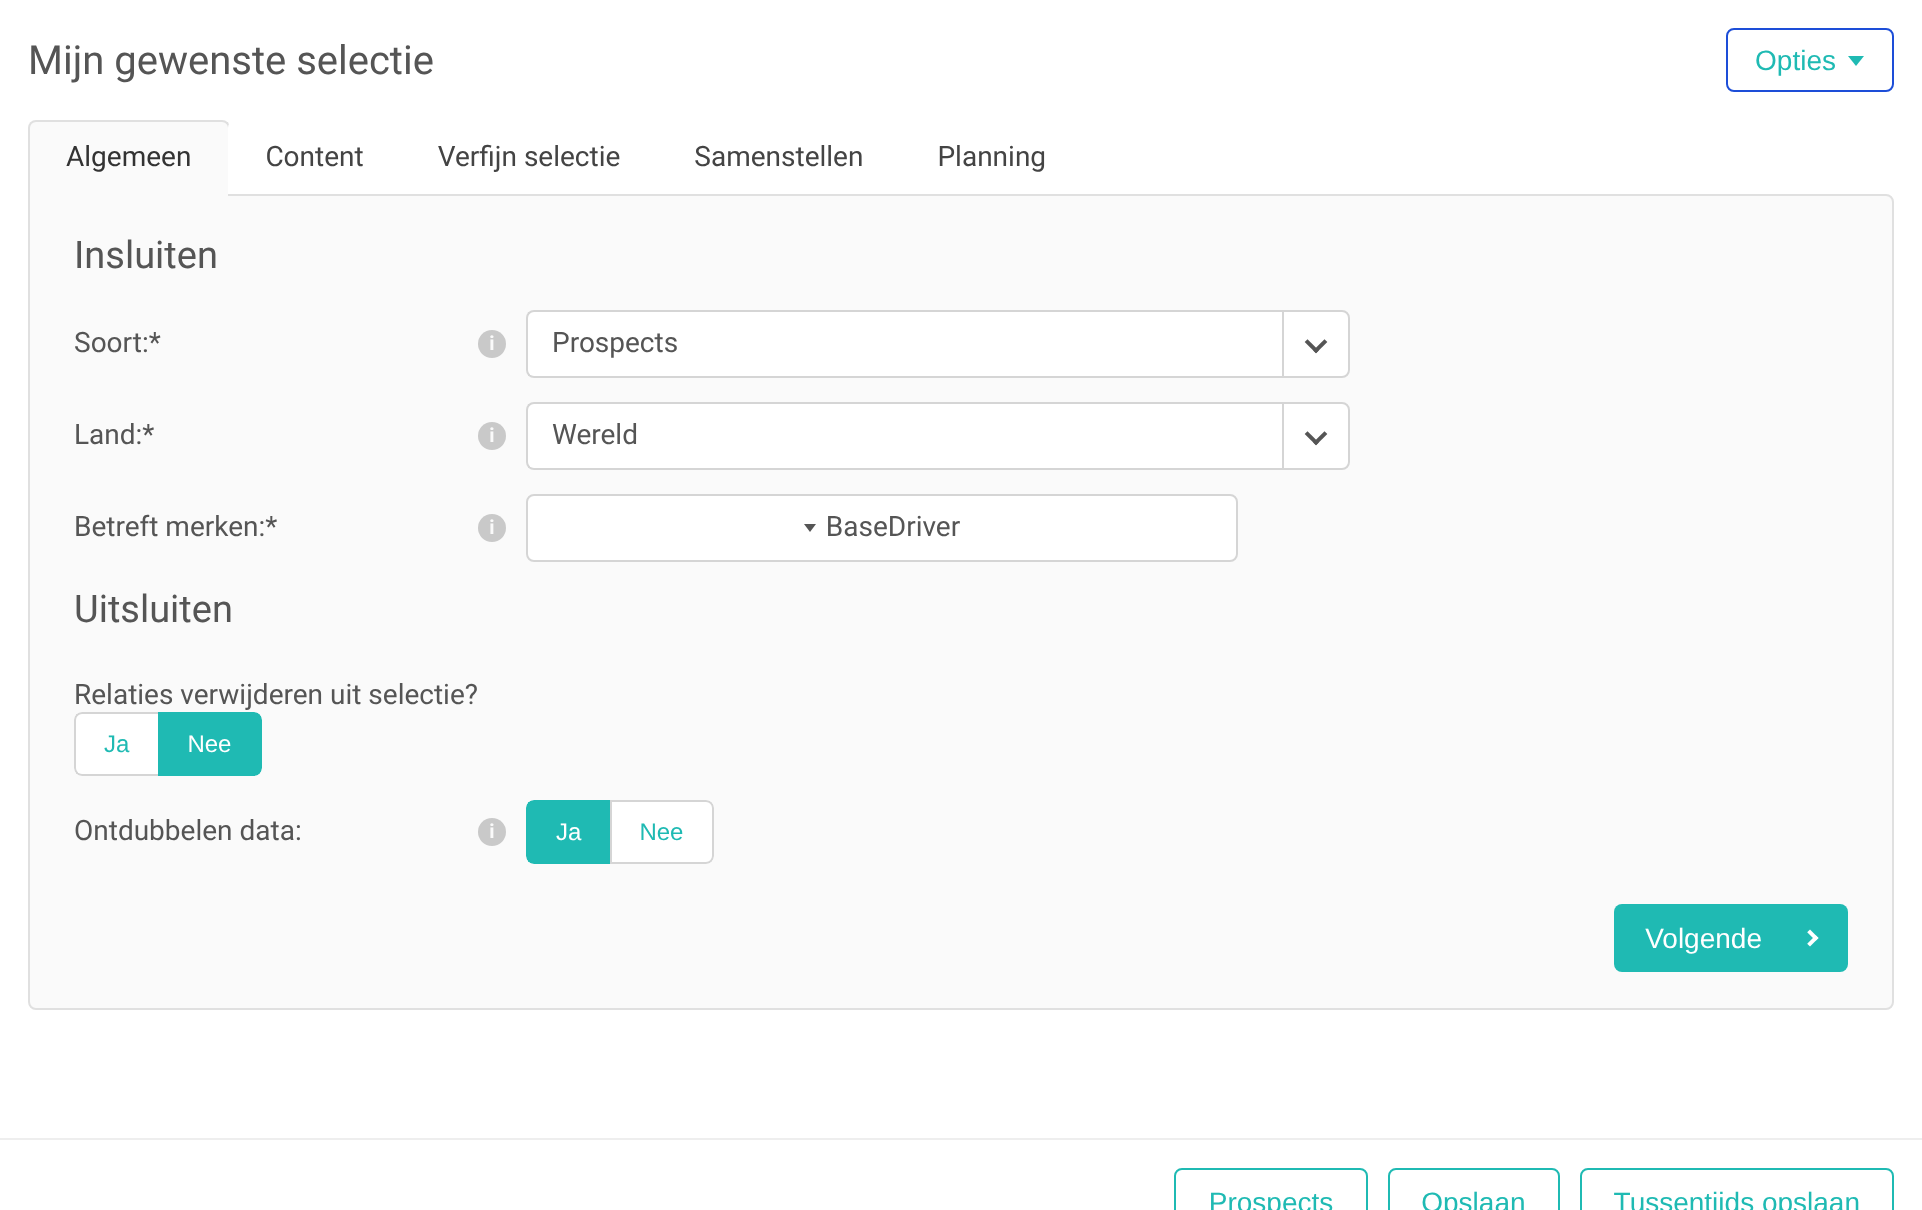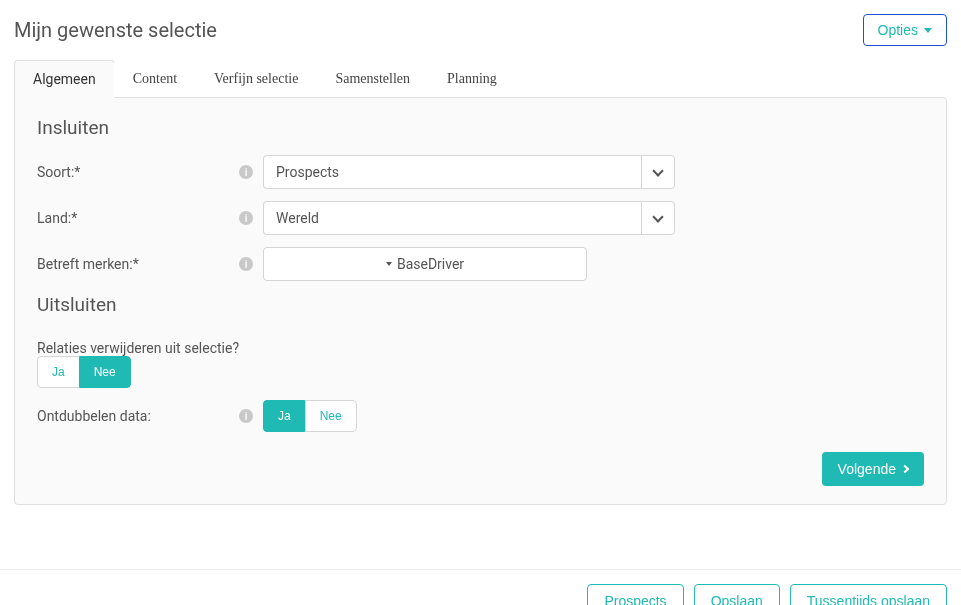--- a/index.html
+++ b/index.html
@@ -64,21 +64,20 @@
     border-top-left-radius: 4px;
     border-top-right-radius: 4px;
     margin-right: -1px;
     cursor: pointer;
     color: #333;
     position: relative;
   }
   .tab.inactive {
     border-color: transparent;
     color: #444;
-    font-family: Liberation Serif, serif;
   }
   .tab.active {
     border-color: #e0e0e0;
     background: #fafafa;
     margin-bottom: -1px;
     padding-bottom: 11px;
   }
 
   .panel {
     border: 1px solid #e0e0e0;
@@ -149,21 +148,21 @@
   }
   .chev {
     width: 8px; height: 8px;
     border-right: 2px solid #555;
     border-bottom: 2px solid #555;
     transform: rotate(45deg);
     margin-top: -3px;
   }
 
   .brand-select {
-    width: 324px;
+    width: 356px;
     background: #fff;
     border: 1px solid #d5d5d5;
     border-radius: 4px;
     padding: 8px 12px;
     display: flex;
     align-items: center;
     justify-content: center;
     cursor: pointer;
     color: #555;
   }
@@ -193,21 +192,21 @@
   .next-btn {
     background: #1fbab3;
     color: #fff;
     border: none;
     border-radius: 4px;
     padding: 9px 16px;
     font-size: 14px;
     cursor: pointer;
     display: inline-flex;
     align-items: center;
-    gap: 6px;
+    gap: 21px;
   }
   .chev-right {
     width: 6px; height: 6px;
     border-right: 2px solid #fff;
     border-top: 2px solid #fff;
     transform: rotate(45deg);
   }
 
   .footer-bar {
     border-top: 1px solid #eee;

